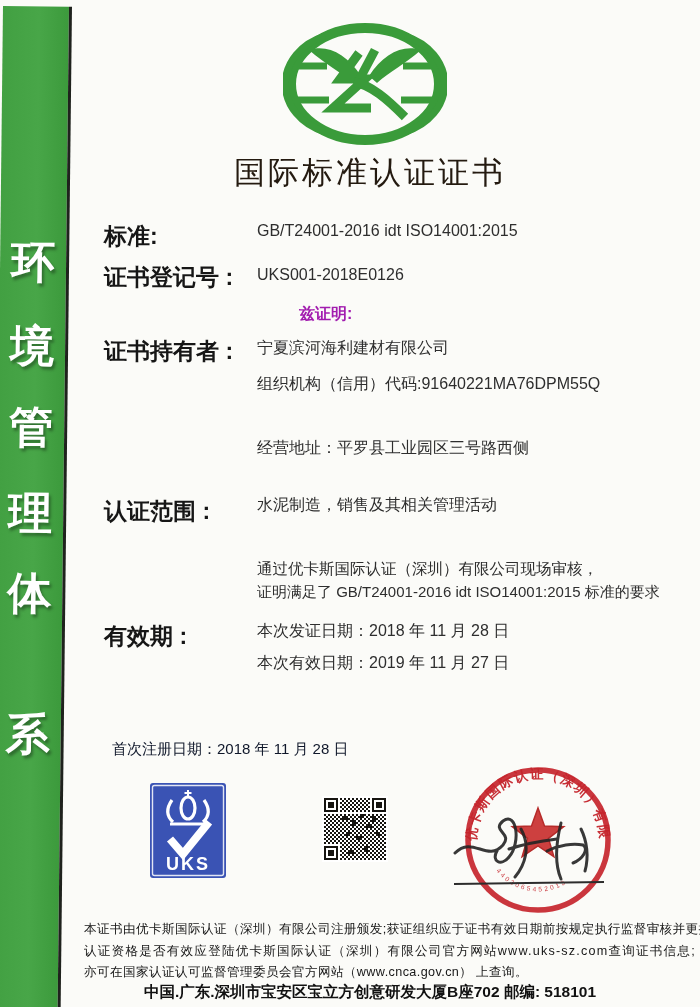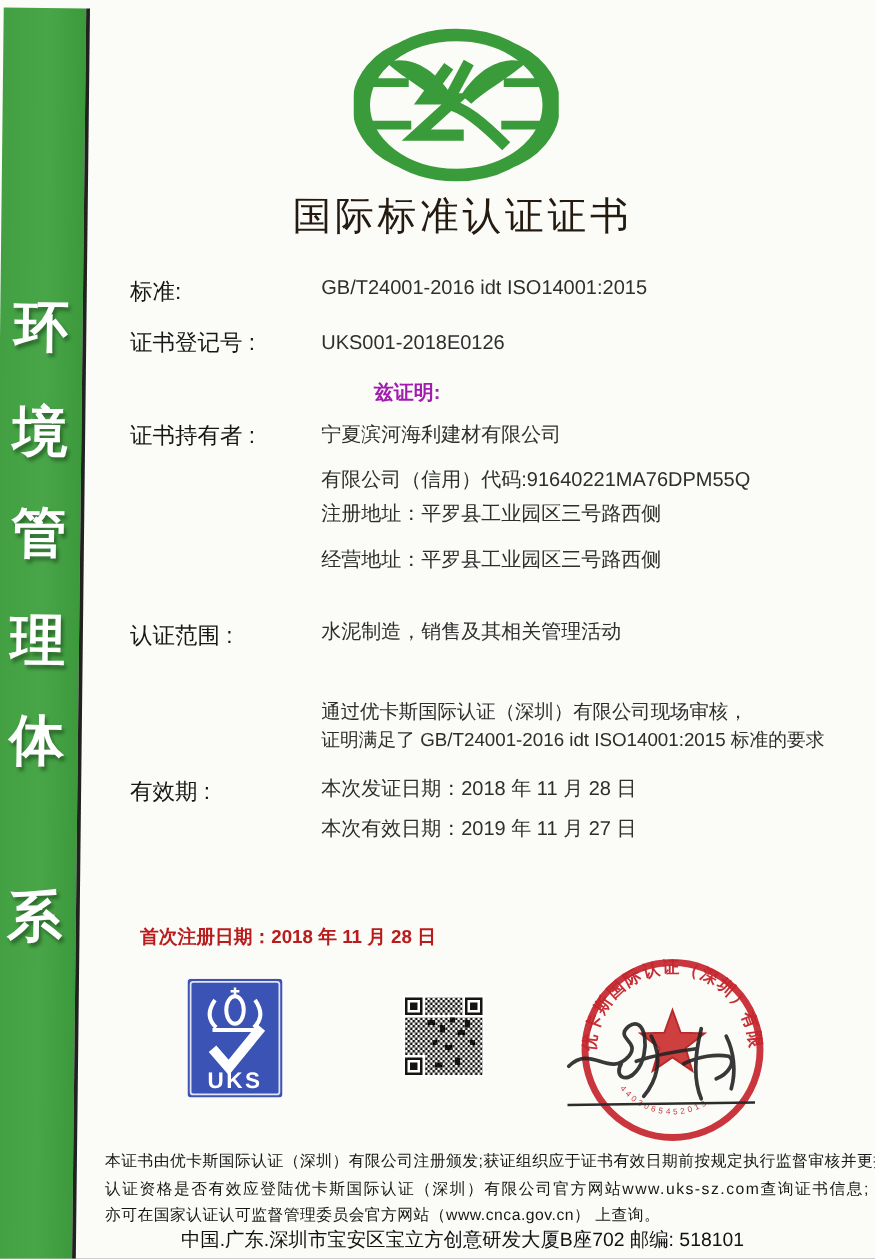--- a/index.html
+++ b/index.html
@@ -19,33 +19,33 @@
   }
   .sideband .ch{
     position:absolute;left:0;width:66px;text-align:center;
     color:#ffffff;font-weight:bold;font-size:44px;line-height:1;
     text-shadow:2px 3px 3px rgba(0,0,0,0.35);
   }
   .title{
     position:absolute;left:40px;top:152px;width:660px;text-align:center;
     font-size:31px;font-weight:normal;color:#241a10;letter-spacing:3px;
   }
-  .lbl{position:absolute;font-size:18px;font-weight:normal;color:#161616;white-space:nowrap;text-align:center;}
+  .lbl{position:absolute;font-size:23px;font-weight:bold;color:#161616;white-space:nowrap;text-align:center;}
   .val{position:absolute;font-size:16px;color:#2e2e2e;white-space:nowrap;text-align:center;}
   .hereby{position:absolute;font-size:16px;font-weight:bold;color:#a21caf;}
-  .smallrow{position:absolute;font-size:15px;font-weight:700;color:#b91c1c;white-space:nowrap;}
+  .smallrow{position:absolute;font-size:15px;font-weight:400;color:#0f172a;white-space:nowrap;}
   .sealline{
     position:absolute;left:454px;top:882px;width:150px;height:0;
     border-top:2px solid #2c2c2c;transform:rotate(-0.8deg);
   }
   .footer-line{position:absolute;left:84px;width:616px;font-size:12.6px;color:#161616;
     letter-spacing:0.4px;white-space:nowrap;}
   .footer-addr{
     position:absolute;left:40px;top:982px;width:660px;text-align:center;
-    font-size:15.5px;font-weight:normal;color:#111;white-space:nowrap;
+    font-size:15.5px;font-weight:bold;color:#111;white-space:nowrap;
   }
   svg{display:block;}
 </style>
 </head>
 <body>
 
 <div class="page">
 
   <div class="sideband">
     <div class="ch" style="top:234px">环</div>
@@ -82,22 +82,21 @@
   <div class="lbl" style="left:104px;top:221px">标准:</div>
   <div class="val" style="left:257px;top:222px">GB/T24001-2016 idt ISO14001:2015</div>
 
   <div class="lbl" style="left:104px;top:262px">证书登记号 :</div>
   <div class="val" style="left:257px;top:266px">UKS001-2018E0126</div>
 
   <div class="hereby" style="left:299px;top:304px">兹证明:</div>
 
   <div class="lbl" style="left:104px;top:336px">证书持有者 :</div>
   <div class="val" style="left:257px;top:338px">宁夏滨河海利建材有限公司</div>
-  <div class="val" style="left:257px;top:374px">有限公司（信用）代码:91640221MA76DPM55Q</div>
-  <div class="val" style="left:257px;top:401px">注册地址：平罗县工业园区三号路西侧</div>
+  <div class="val" style="left:257px;top:374px">组织机构（信用）代码:91640221MA76DPM55Q</div>
   <div class="val" style="left:257px;top:438px">经营地址：平罗县工业园区三号路西侧</div>
 
   <div class="lbl" style="left:104px;top:496px">认证范围 :</div>
   <div class="val" style="left:257px;top:495px">水泥制造，销售及其相关管理活动</div>
 
   <div class="val" style="left:257px;top:559px;font-size:15.5px">通过优卡斯国际认证（深圳）有限公司现场审核，</div>
   <div class="val" style="left:257px;top:583px;font-size:15px">证明满足了 GB/T24001-2016 idt ISO14001:2015 标准的要求</div>
 
   <div class="lbl" style="left:104px;top:621px">有效期 :</div>
   <div class="val" style="left:257px;top:621px">本次发证日期：2018 年 11 月 28 日</div>

